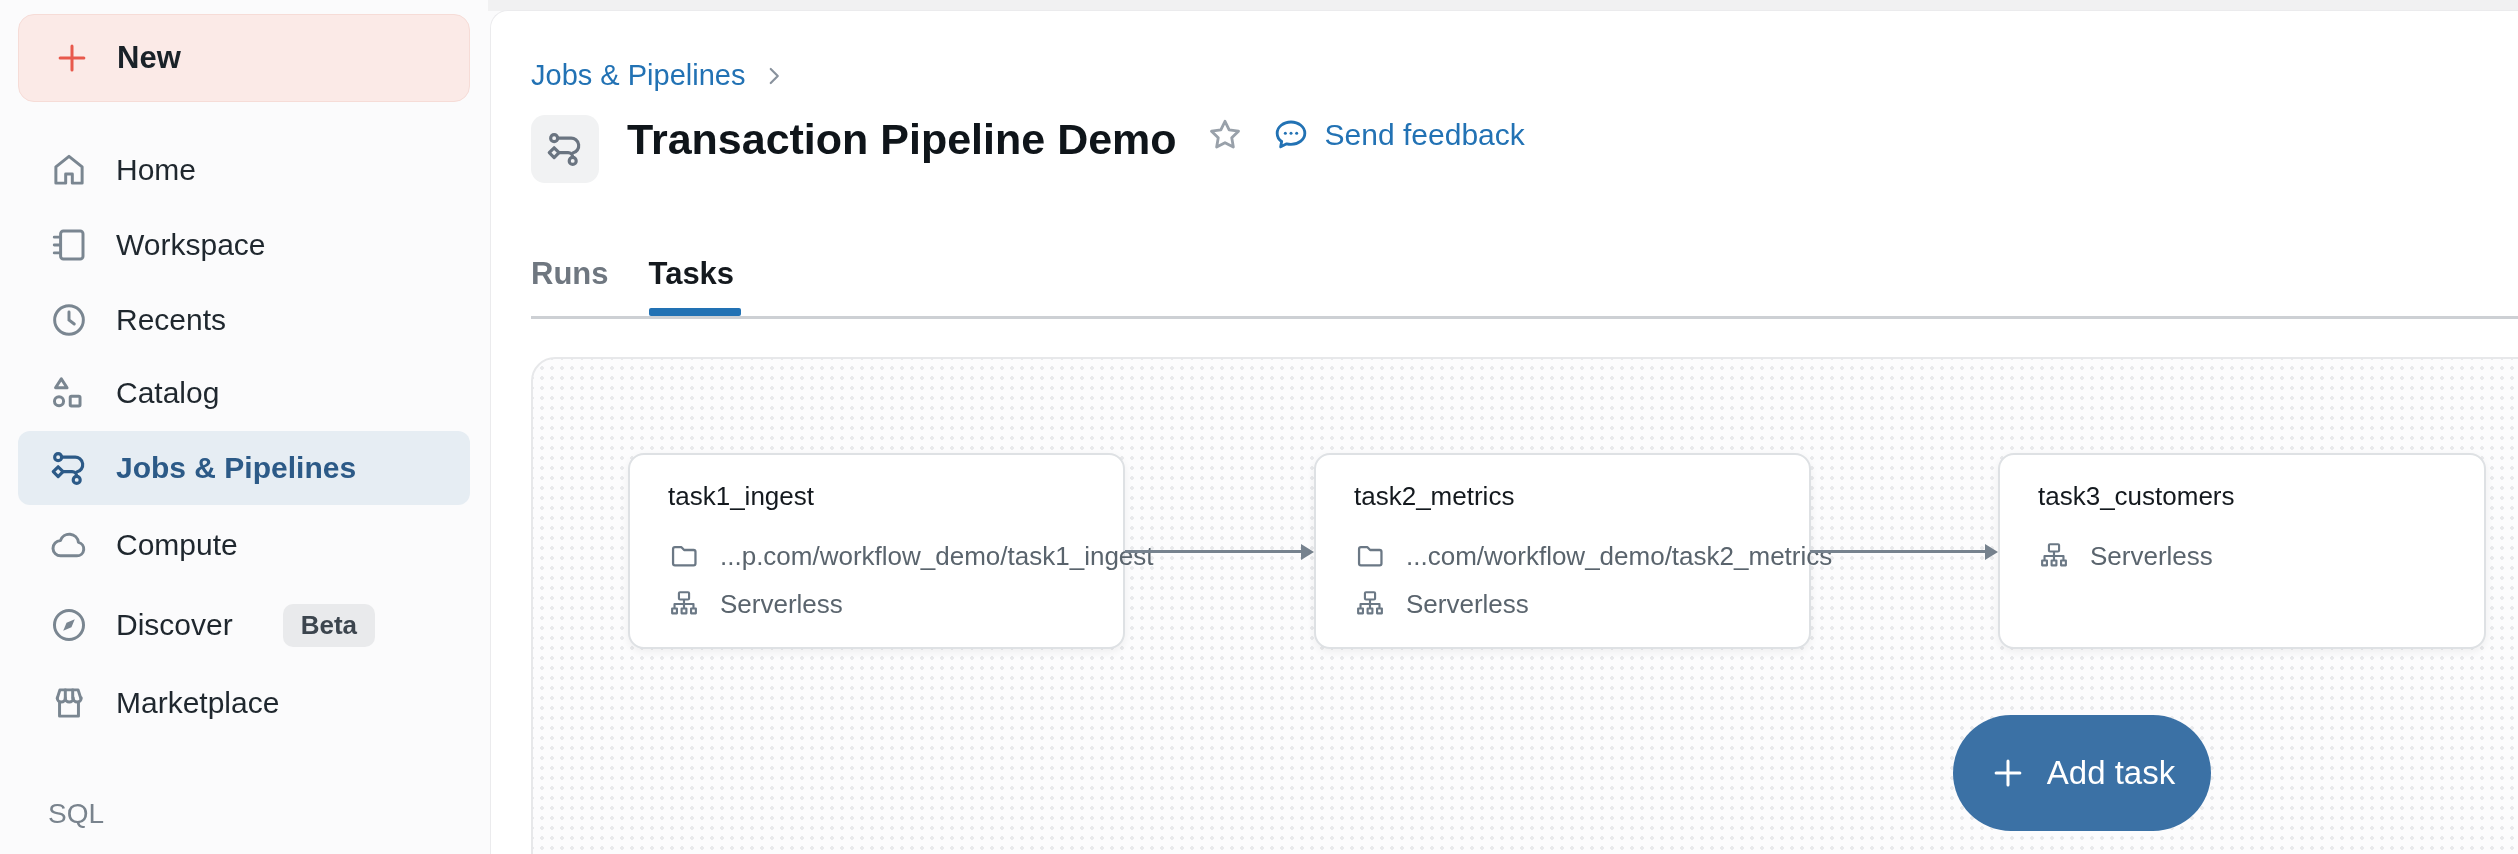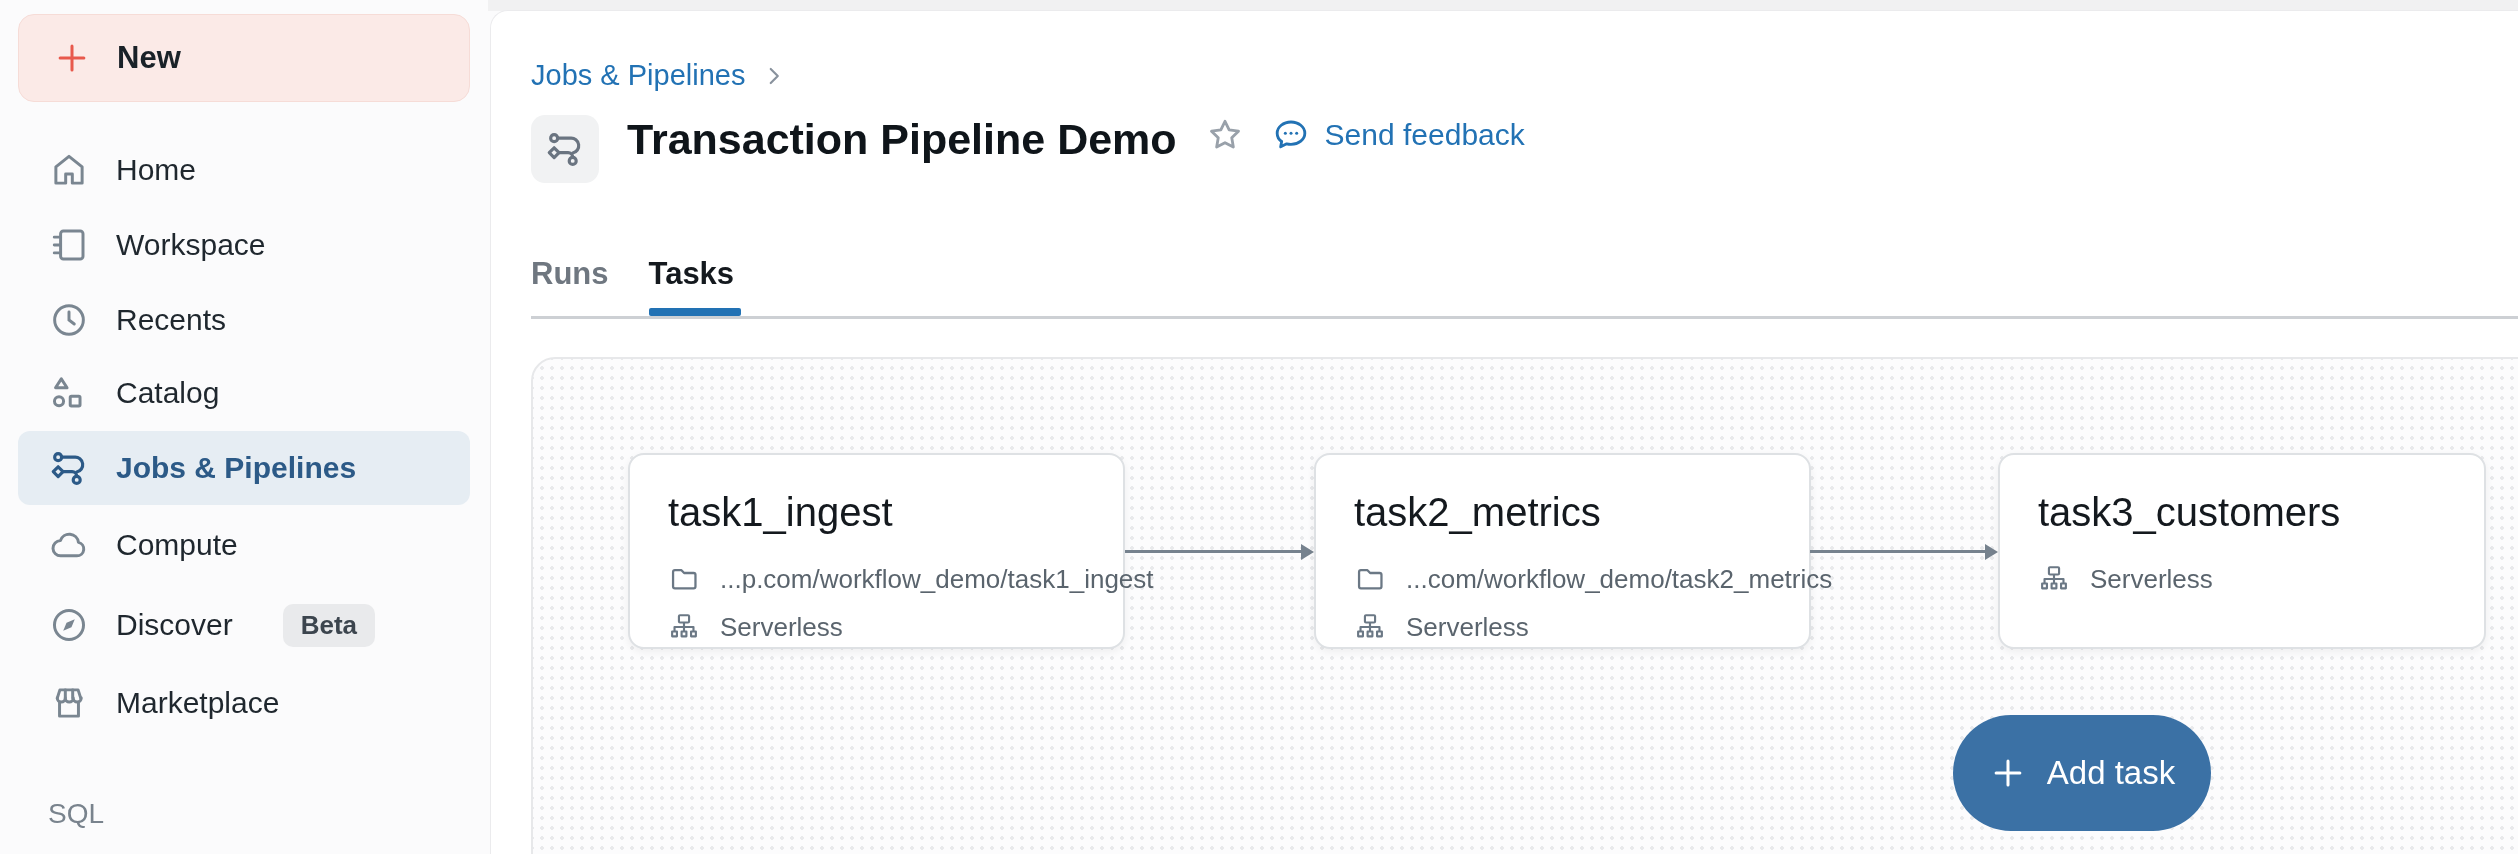--- a/index.html
+++ b/index.html
@@ -53,21 +53,21 @@
   .divider { position:absolute; left:40px; top:305px; width:1988px; height:3px; background:#CDD0D4; }
 
   
   .canvas { position:absolute; left:40px; top:346px; width:2000px; height:520px;
     background:#FCFCFD; border:2px solid #E7E8EA; border-top-left-radius:24px;
     background-image:radial-gradient(circle,#E9EAEC 1.7px,transparent 1.8px);
     background-size:10px 10px; background-position:4px 4px; }
   .card { position:absolute; top:94px; width:497px; height:196px; background:#fff;
     border:2px solid #DEE1E4; border-radius:16px; box-shadow:0 3px 8px rgba(0,0,0,0.06);
     padding:26px 38px; cursor:pointer; }
-  .card .name { font-size:40px; font-weight:500; color:#14191E; margin-bottom:28px; white-space:nowrap;margin-top:9px; }
+  .card .name { font-size:26px; font-weight:500; color:#14191E; margin-bottom:28px; white-space:nowrap; }
   .meta { display:flex; align-items:center; gap:20px; margin-bottom:16px; }
   .meta .ic { width:32px; height:32px; color:#6B7885; flex:0 0 auto; }
   .meta .t { font-size:26px; color:#5A646D; white-space:nowrap; }
   .edge { position:absolute; top:191px; height:2.5px; background:#76828E; }
   .edge::after { content:""; position:absolute; right:-12px; top:-6.5px;
     border-left:13px solid #76828E; border-top:8px solid transparent; border-bottom:8px solid transparent; }
   .add-task { position:absolute; left:1420px; top:356px; width:258px; height:116px;
     background:#3B71A5; border:none; border-radius:60px; display:flex; align-items:center;
     justify-content:center; gap:20px; cursor:pointer; }
   .add-task .plus { width:38px; height:38px; color:#fff; }

